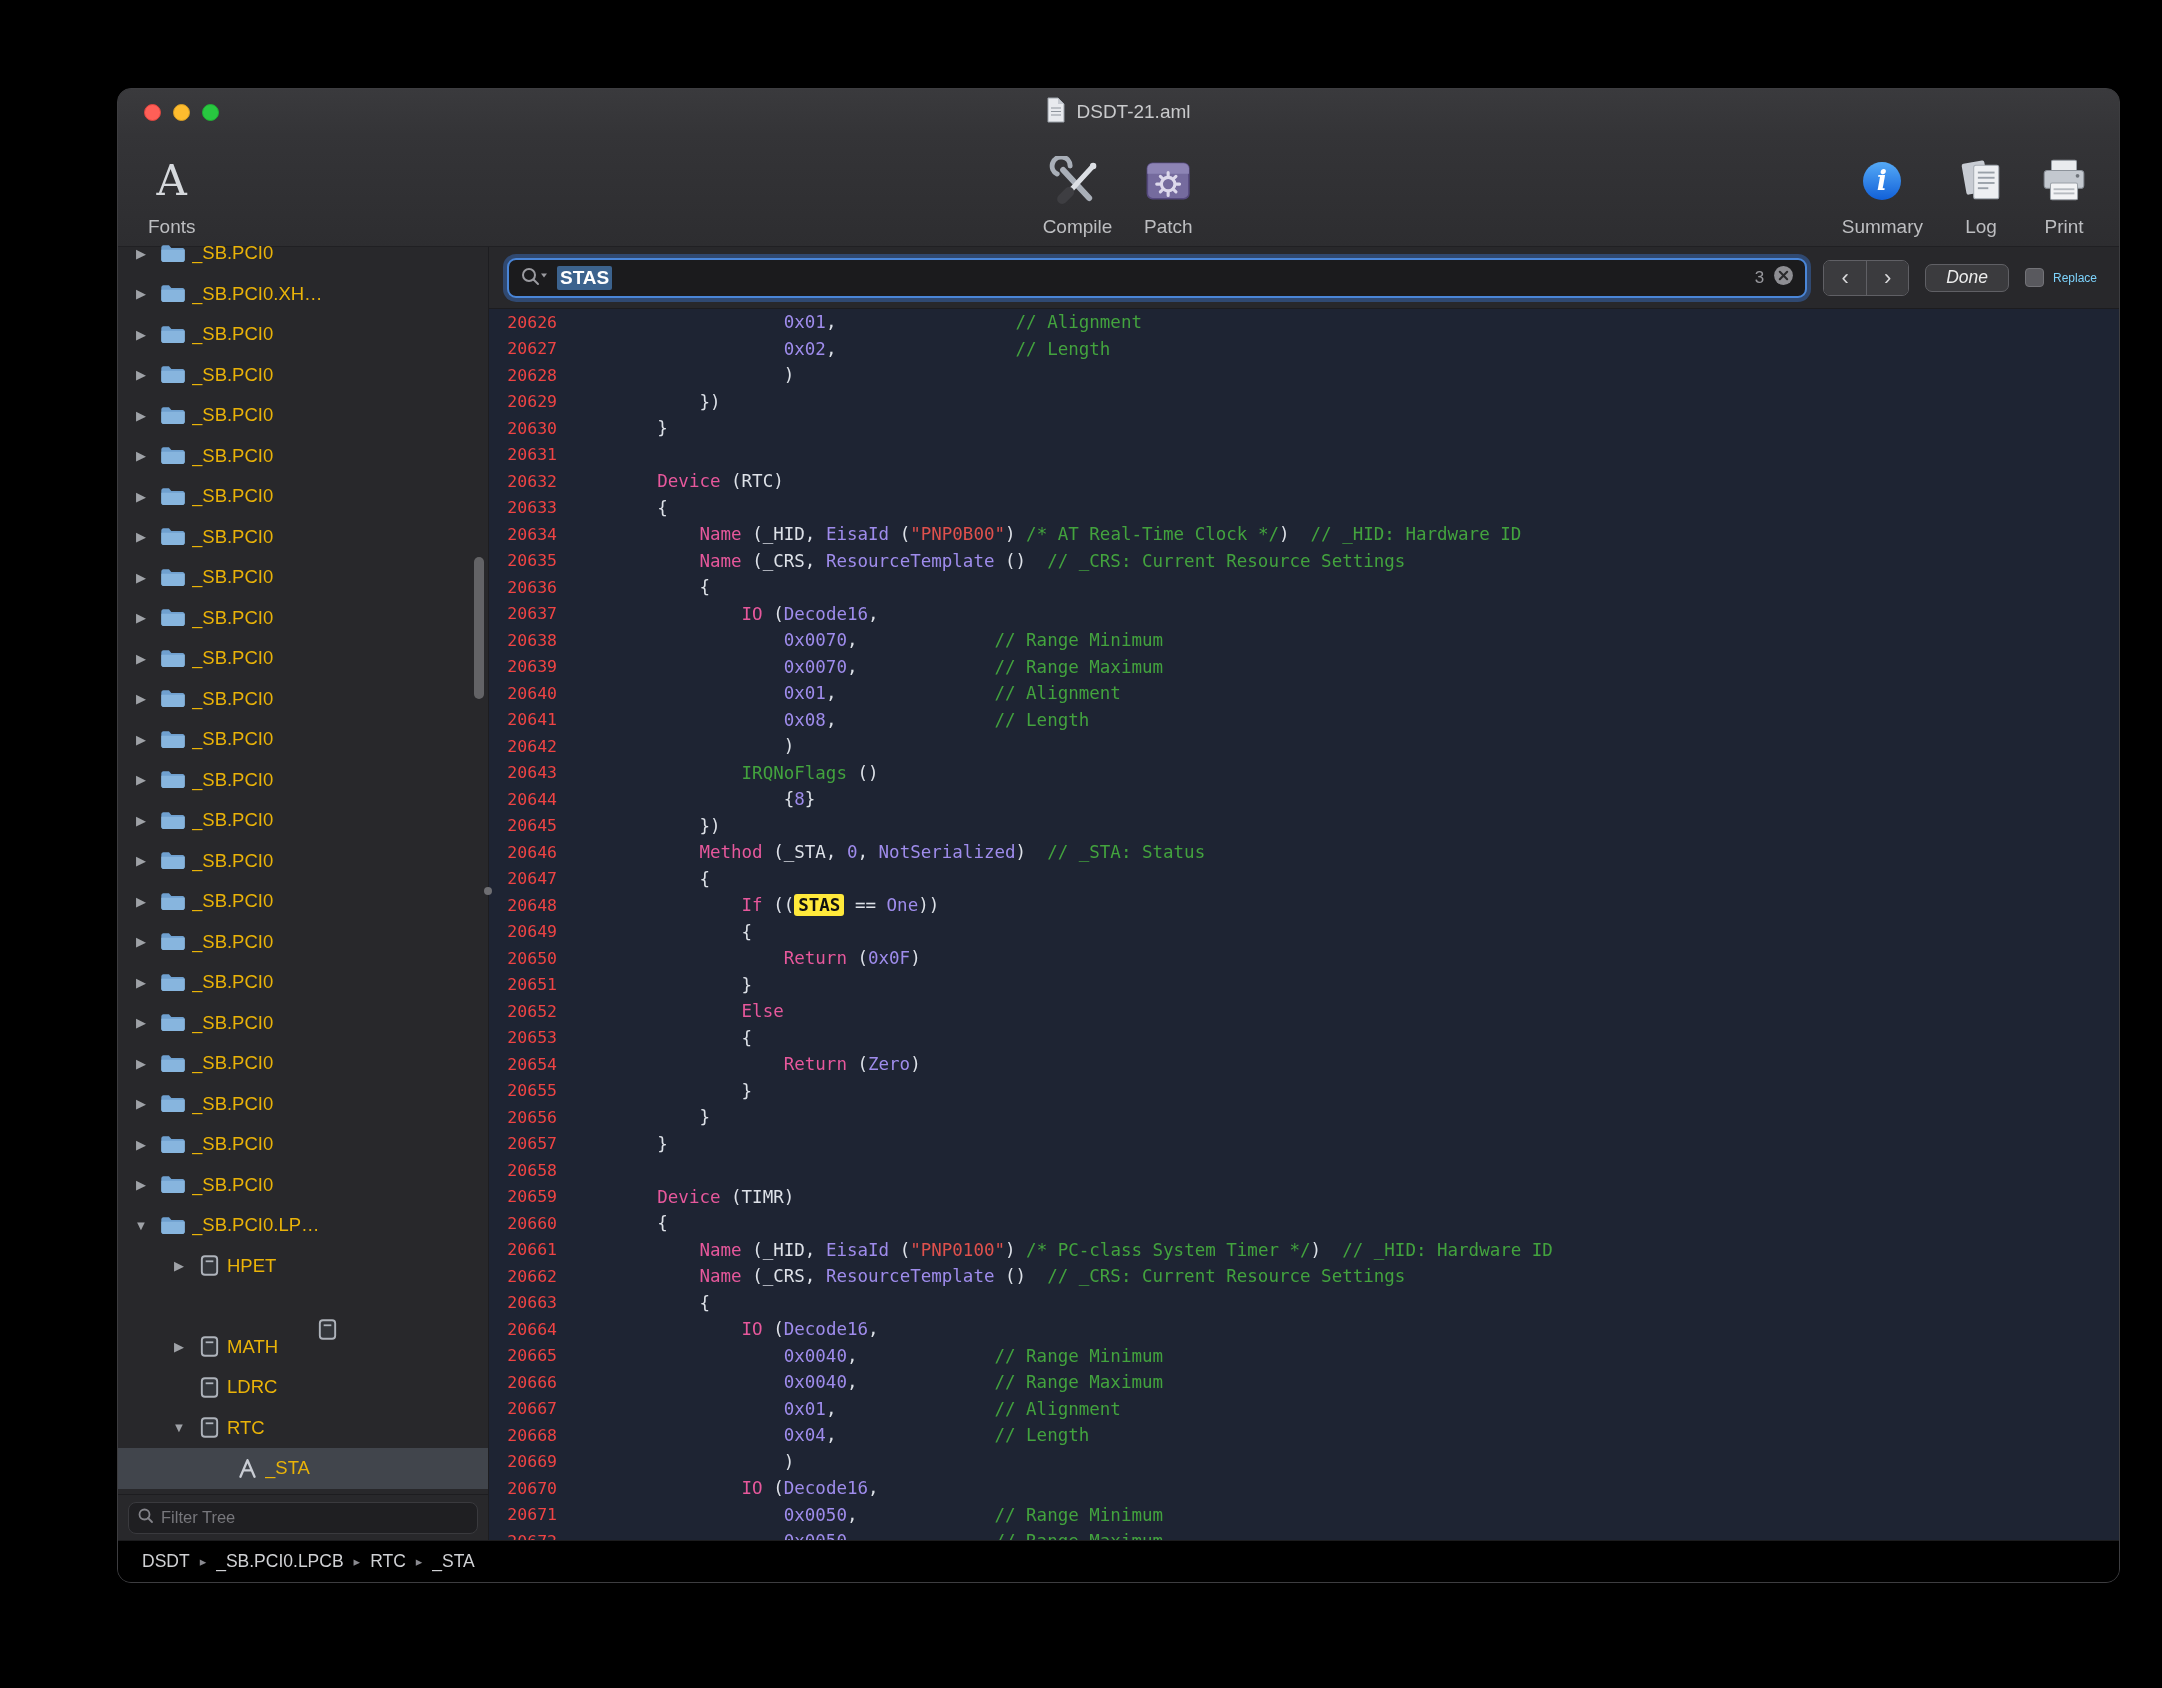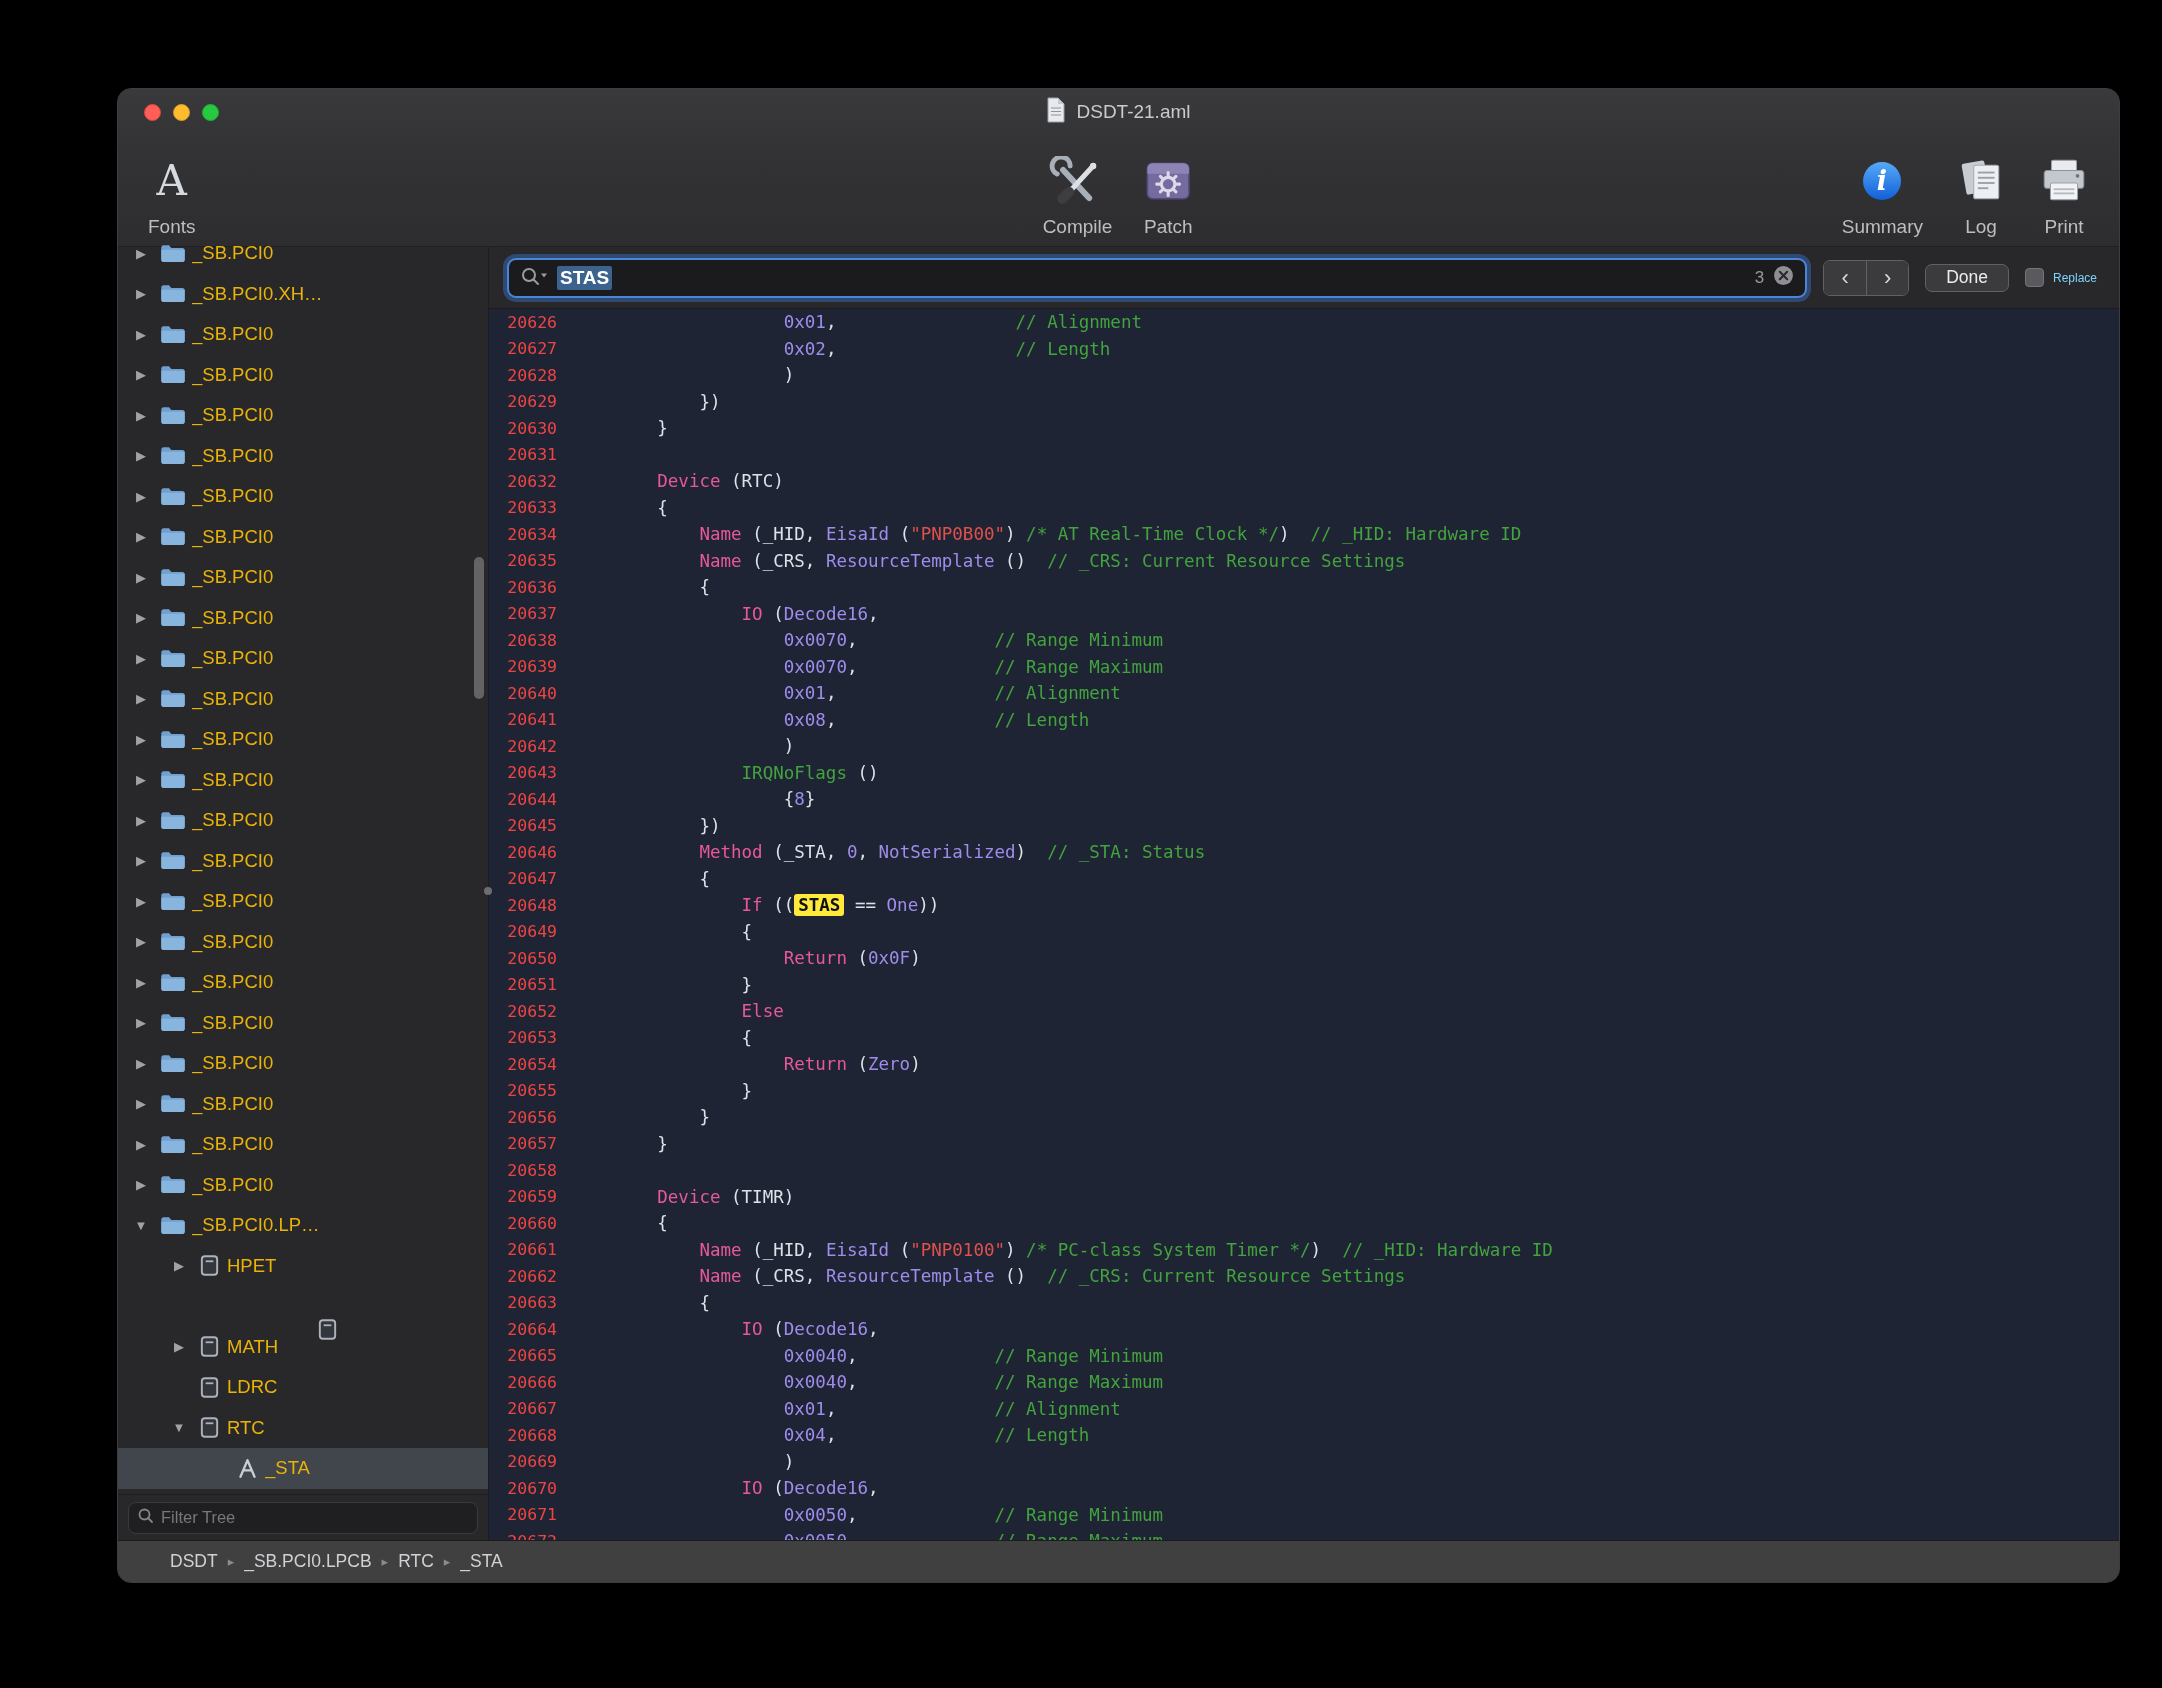--- a/index.html
+++ b/index.html
@@ -67,39 +67,39 @@
     flex:1 1 auto; height:40px; background:#1b1b1d; border-radius:9px;
     border:2px solid #4a86d8; box-shadow:0 0 0 4px rgba(58,112,200,0.45);
     display:flex; align-items:center; padding:0 10px; gap:8px; min-width:0;
   }
   .find-query { font-size:19px; font-weight:600; color:#fff; background:#3c638e; padding:1px 3px; border-radius:2px; }
   .find-spacer { flex:1 1 auto; }
   .match-count { font-size:17px; color:#98989d; }
   .seg { display:flex; border:1px solid #606065; border-radius:7px; overflow:hidden; }
   .seg-btn { width:42px; height:34px; background:#3b3b3e; color:#d8d8da; font-size:22px; display:flex; align-items:center; justify-content:center; border:none; }
   .seg-btn + .seg-btn { border-left:1px solid #606065; }
-  .done-btn { height:28px; padding:0 20px; background:#3b3b3e; border:1px solid #606065; border-radius:7px; color:#ececec; font-size:17.5px; display:flex; align-items:center; }
+  .done-btn { height:28px; padding:0 20px; background:#3b3b3e; border:1px solid #606065; border-radius:7px; color:#ececec; font-size:17.5px; display:flex; align-items:center;font-style:italic; }
   .replace-group { display:flex; align-items:center; gap:9px; }
   .checkbox { width:19px; height:19px; background:#59595e; border:1px solid #737378; border-radius:4px; }
   .replace-label { font-size:12px; color:#7dd3fc; }
 
   .editor { flex:1 1 auto; background:#1e2433; overflow:hidden; font-family:"DejaVu Sans Mono", monospace; font-size:17.5px; }
   .code-line { height:26.5px; display:flex; align-items:center; white-space:pre; }
   .ln { width:84px; flex:0 0 84px; text-align:right; padding-right:16px; color:#ef4444; font-size:16.5px; }
   .code { white-space:pre; }
   .tk-p { color:#dde1e8; }
   .tk-k { color:#e7589c; }
   .tk-t { color:#9f8cec; }
   .tk-c { color:#43a33e; }
   .tk-g { color:#43a33e; }
   .tk-s { color:#e0514d; }
   .tk-hl { background:#ffe93b; color:#111; font-weight:700; border-radius:3px; padding:1px 4px; }
 
   
-  .path-bar { flex:0 0 42px; background:#404040; border-top:1px solid #1c1c1e; display:flex; align-items:center; padding:0 52px; gap:10px; }
+  .path-bar { flex:0 0 42px; background:#000000; border-top:1px solid #1c1c1e; display:flex; align-items:center; padding:0 24px; gap:10px; }
   .bc-item { font-size:17.5px; color:#d0d1d4; }
   .bc-sep { font-size:13px; color:#8a8a90; }
 </style>
 </head>
 <body>
 
 <div class="window">
 
   <div class="titlebar">
     <div class="traffic">

